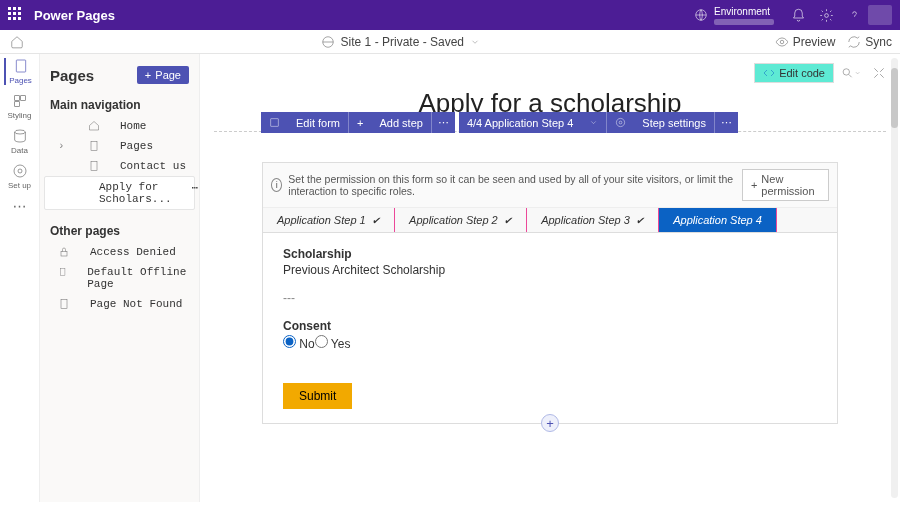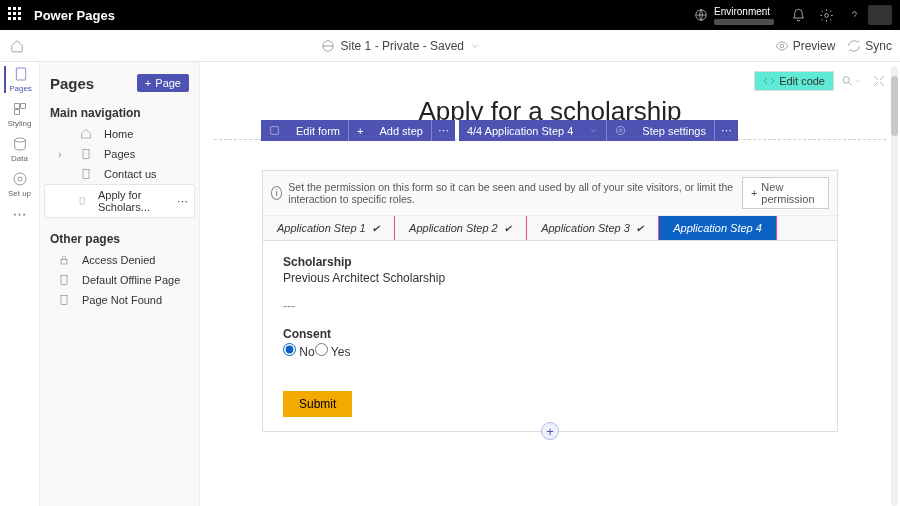--- a/index.html
+++ b/index.html
@@ -1,45 +1,45 @@
 <!DOCTYPE html>
 <html><head>
 <meta charset="utf-8">
 <style>
 * { box-sizing: border-box; margin: 0; padding: 0; }
 body { font-family: "Segoe UI", Arial, sans-serif; font-size: 12px; color: #333; background: #fff; width: 900px; height: 506px; overflow: hidden; }
-.topbar { background: #000000; color: #fff; height: 30px; display: flex; align-items: center; padding: 0 8px; }
+.topbar { background: #4c1d95; color: #fff; height: 30px; display: flex; align-items: center; padding: 0 8px; }
 .topbar .waffle { width: 16px; height: 16px; display: grid; grid-template-columns: repeat(3,3px); grid-template-rows: repeat(3,3px); gap: 2px; margin-right: 10px; }
 .topbar .waffle span { background: #fff; }
 .topbar .brand { font-weight: 600; font-size: 13px; }
 .topbar .spacer { flex: 1; }
 .topbar .envblock { display: flex; align-items: center; gap: 6px; font-size: 10px; margin-right: 10px; }
 .topbar .envblock .envlabel { line-height: 1.1; }
 .topbar .envblock .envname { display:block; height:6px; width:60px; background:rgba(255,255,255,0.3); border-radius:2px; margin-top:2px;}
 .topbar .iconbtn { width: 28px; height: 28px; display: flex; align-items: center; justify-content: center; cursor: pointer; }
 .topbar svg { stroke: #fff; fill: none; }
 
-.cmdbar { height: 32px; border-bottom: 1px solid #e5e5e5; display: flex; align-items: center; padding: 0 8px; gap: 12px; }
+.cmdbar { height: 24px; border-bottom: 1px solid #e5e5e5; display: flex; align-items: center; padding: 0 8px; gap: 12px; }
 .cmdbar .home { width: 18px; display:flex; justify-content:center; }
 .cmdbar .center { flex: 1; display:flex; justify-content:center; align-items:center; gap:6px; color:#444; }
 .cmdbar .right { display:flex; gap:12px; align-items:center; color:#444; }
 .cmdbar .right .link { display:flex; align-items:center; gap:4px; cursor:pointer; }
 
 .main { display:flex; height: calc(506px - 58px); }
 .rail { width: 40px; border-right: 1px solid #eee; display:flex; flex-direction:column; align-items:center; padding-top:4px; gap:8px; }
 .rail .railitem { width:32px; text-align:center; font-size:8px; color:#666; cursor:pointer; }
 .rail .railitem.active { border-left:2px solid #4d52b3; color:#4d52b3; }
 .rail .railitem svg { display:block; margin:0 auto 2px; }
 
 .sidebar { width: 160px; border-right:1px solid #eee; background:#faf9f8; display:flex; flex-direction:column; padding:8px 4px; }
 .sidebar .hdr { display:flex; align-items:center; justify-content:space-between; padding:4px 6px 10px; }
 .sidebar .hdr h2 { font-size:15px; font-weight:600; }
 .sidebar .addpage { background:#4d52b3; color:#fff; font-size:11px; padding:3px 8px; border-radius:2px; display:flex; align-items:center; gap:4px; cursor:pointer; }
 .sidebar h3 { font-size:12px; font-weight:600; padding:4px 6px; }
-.sidebar .navitem { display:flex; align-items:center; gap:12px; padding:4px 6px 4px 14px; font-size:11px; cursor:pointer; border-radius:2px; }
+.sidebar .navitem { display:flex; align-items:flex-start; gap:20px; padding:4px 6px 4px 14px; font-size:11px; cursor:pointer; border-radius:2px;font-family:Liberation Mono, monospace; }
 .sidebar .navitem.selected { background:#fff; border:1px solid #e5e5e5; }
 .sidebar .navitem .dots { margin-left:auto; }
 .sidebar .chev { color:#888; width:10px; display:inline-block; }
 
 .canvas { flex:1; background:#fff; position:relative; overflow:auto; padding:10px 14px; }
 .canvas-tools { position:absolute; top:8px; right:10px; display:flex; gap:6px; align-items:center; }
 .canvas-tools .editcode { border:1px solid #ddd; background:#5eead4; padding:3px 8px; font-size:11px; display:flex; align-items:center; gap:4px; cursor:pointer; }
 .canvas-tools .ico { width:22px; height:22px; display:flex; align-items:center; justify-content:center; border:1px solid transparent; cursor:pointer; }
 .page-title { text-align:center; font-size:26px; font-weight:400; color:#222; margin:24px 0 12px; }
 .dashed { border-top:1px dashed #ccc; }

